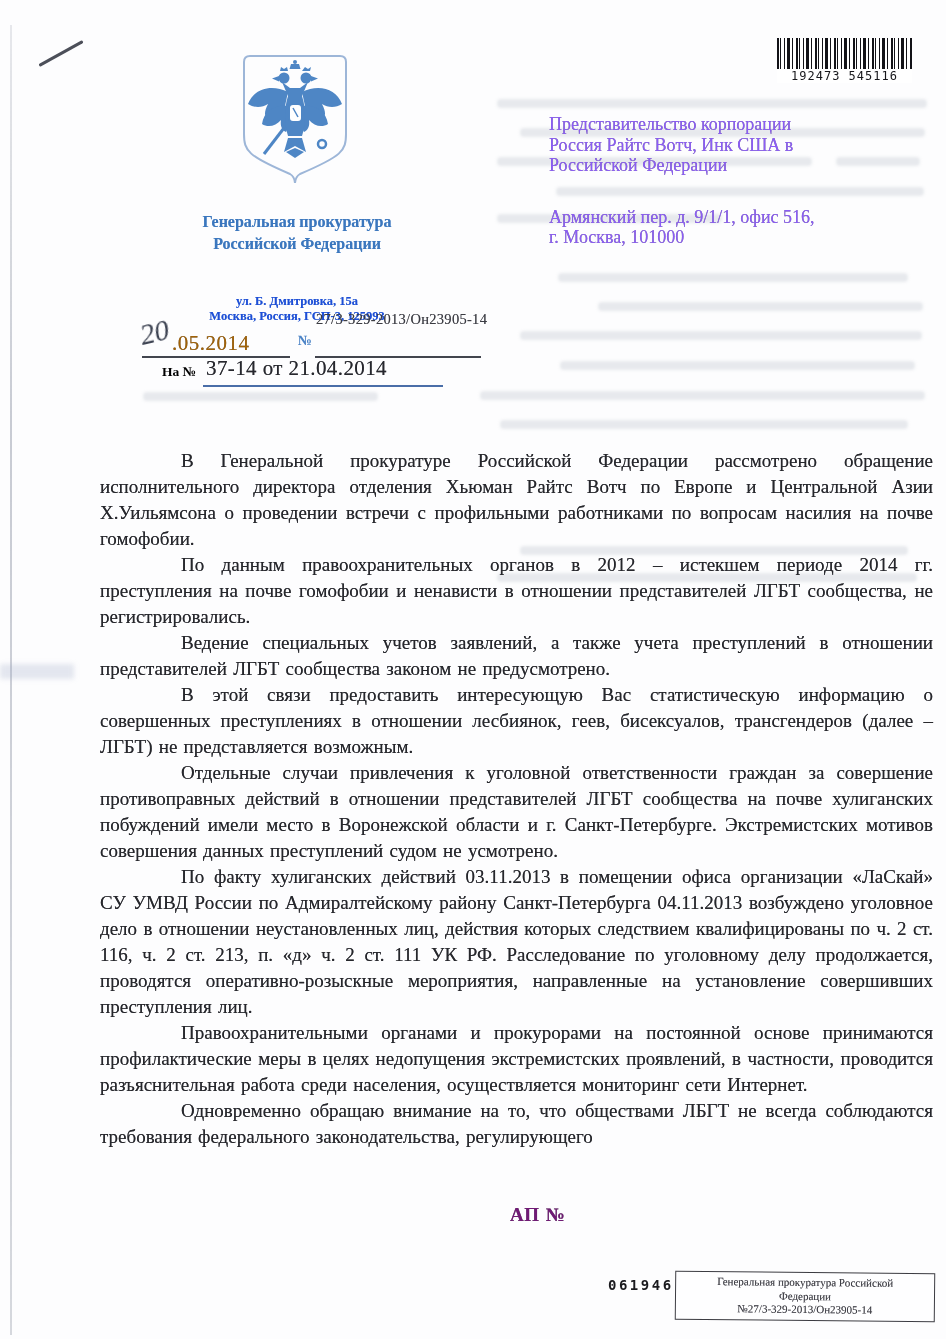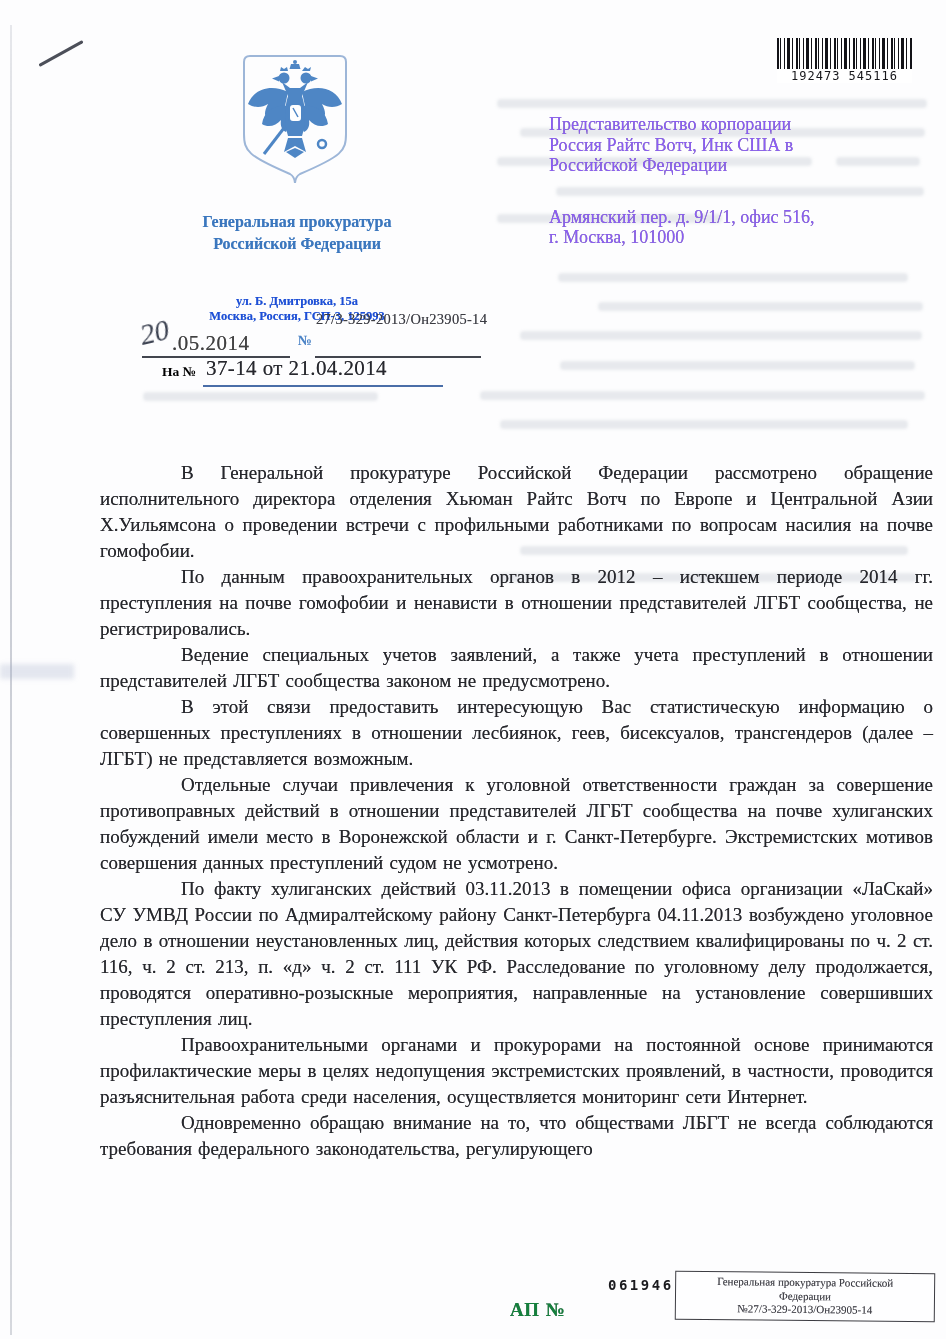--- a/index.html
+++ b/index.html
@@ -70,21 +70,21 @@
     font-size:14.5px;color:#3a3b42;letter-spacing:.3px;
     text-shadow:0 0 .4px rgba(50,50,60,.5);
   }
   .hw-day{
     position:absolute;left:140px;top:316px;
     font-style:italic;font-size:29px;color:#3d4352;
     transform:rotate(-13deg);filter:blur(.3px);
   }
   .ref-date{
     position:absolute;left:172px;top:331px;
-    font-size:21px;letter-spacing:.5px;color:#404040;
+    font-size:21px;letter-spacing:.5px;color:#a16207;
     text-shadow:0 0 .4px rgba(30,30,38,.6);
   }
   .no-sign{
     position:absolute;left:298px;top:333px;
     font-size:14px;font-weight:bold;color:#4b83c6;
   }
   .u-line{position:absolute;height:0;border-bottom:2px solid #42454e;filter:blur(.3px);}
   .u-date{left:142px;top:356px;width:148px;}
   .u-no{left:315px;top:356px;width:166px;}
   .reply-label{
@@ -93,32 +93,32 @@
   }
   .reply-value{
     position:absolute;left:206px;top:356px;
     font-size:21px;letter-spacing:.4px;color:#26272d;
     text-shadow:0 0 .4px rgba(30,30,38,.6);
     font-family:Liberation Serif, serif;
   }
   .u-reply{left:203px;top:385px;width:240px;border-bottom-color:#4a6ea8;}
   
   .body-text{
-    position:absolute;left:100px;top:460px;width:833px;
+    position:absolute;left:100px;top:448px;width:833px;
   }
   .body-text p{
     margin:0;text-indent:81px;
     font-size:19px;line-height:26px;
     text-align:justify;word-spacing:1.5px;
     color:#26272c;text-shadow:0 0 .45px rgba(25,25,32,.65);
   }
   
   .series-label{
-    position:absolute;left:510px;top:1299px;
-    font-size:19px;font-weight:bold;color:#15803d;letter-spacing:1px;
+    position:absolute;left:510px;top:1204px;
+    font-size:19px;font-weight:bold;color:#701a75;letter-spacing:1px;
     text-shadow:0 0 .4px rgba(20,20,26,.6);
   }
   .series-number{
     position:absolute;left:608px;top:1277px;
     font-family:"DejaVu Sans Mono",monospace;
     font-size:14px;font-weight:bold;letter-spacing:2.5px;color:#1a1a1e;
   }
   .stamp{
     position:absolute;left:675px;top:1272px;width:258px;height:47px;
     border:1.5px solid #3c3c42;

